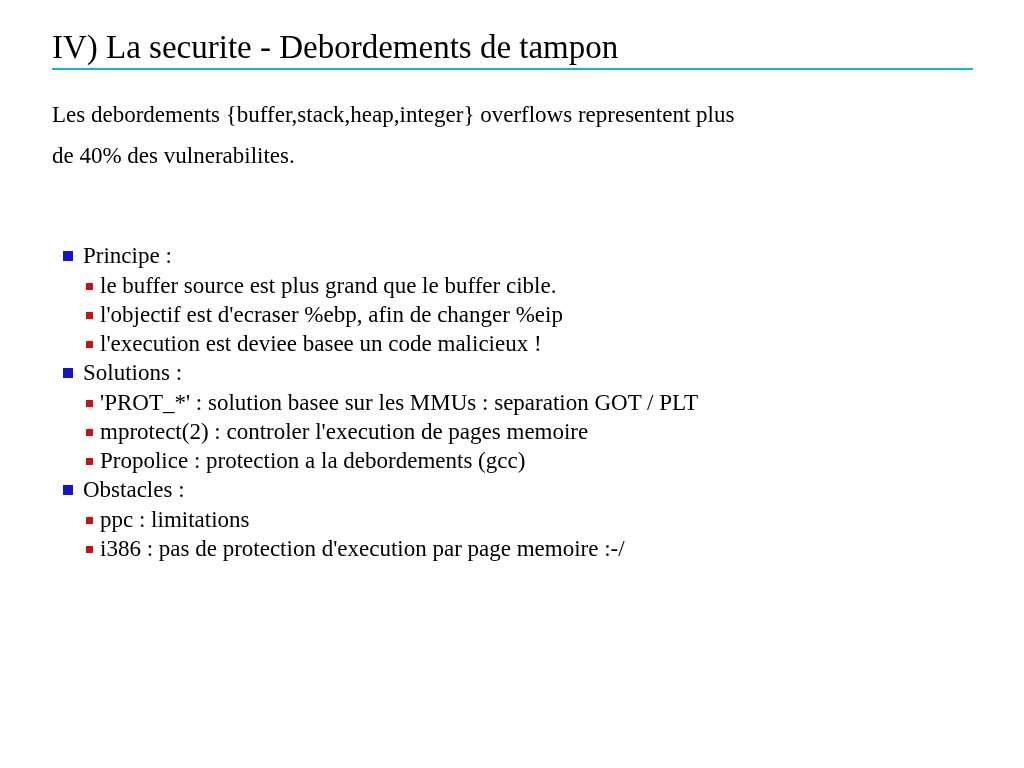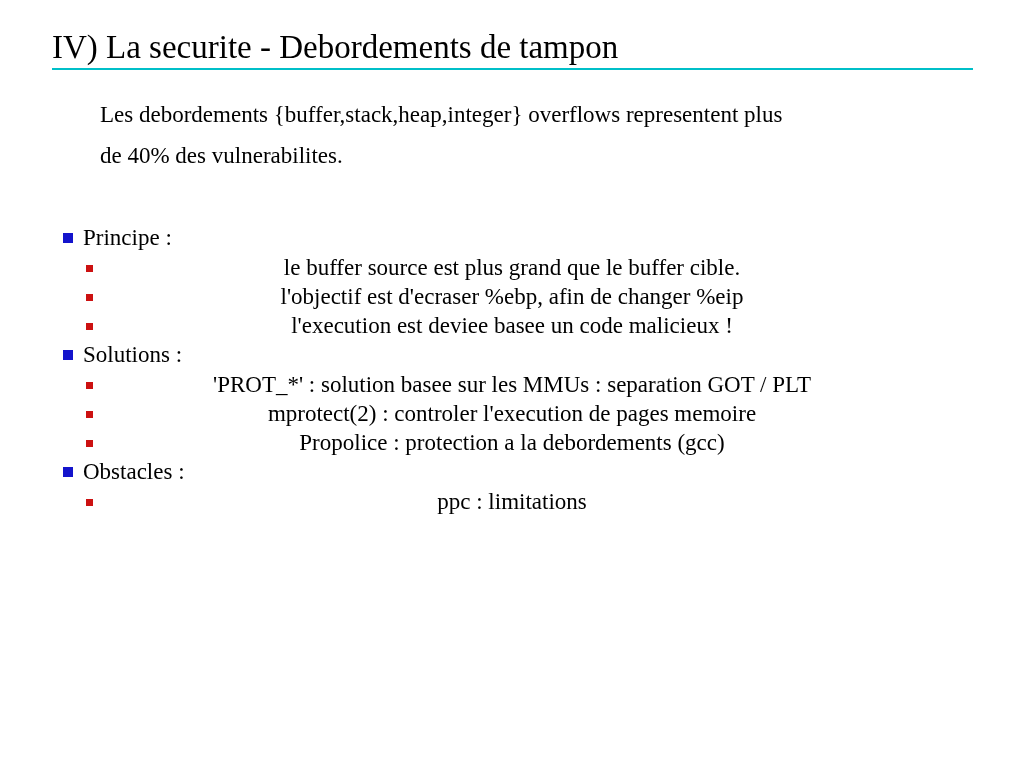--- a/index.html
+++ b/index.html
@@ -32,46 +32,45 @@
     left: 52px; top: 68px;
     width: 921px; height: 2px;
     background: var(--accent);
   }
   .intro {
     position: absolute;
     left: 52px; top: 94px;
     font-size: 23px;
     line-height: 41px;
     white-space: nowrap;
-    margin-left: 48px;
   }
   .sections {
     position: absolute;
-    left: 0; top: 223px;
+    left: 0; top: 241px;
     width: 1024px;
     font-size: 23px;
   }
   .sec + .sec { }
   .hline {
     position: relative;
     padding-left: 83px;
     line-height: 30px;
     white-space: nowrap;
   }
   .hline .b1 {
     position: absolute;
     left: 63px; top: 10px;
     width: 10px; height: 10px;
     background: var(--bullet1);
   }
   .iline {
     position: relative;
+    padding-left: 100px;
     line-height: 29px;
     white-space: nowrap;
-    text-align: center;
   }
   .iline .b2 {
     position: absolute;
     left: 86px; top: 12px;
     width: 7px; height: 7px;
     background: var(--bullet2);
   }
 </style>
 </head>
 <body>
@@ -132,16 +131,20 @@
 
     <section class="sec">
       <div class="hline">
         <span class="b1"></span>
         <span>Obstacles :</span>
       </div>
       <div class="iline">
         <span class="b2"></span>
         <span>ppc : limitations</span>
       </div>
+      <div class="iline">
+        <span class="b2"></span>
+        <span>i386 : pas de protection d'execution par page memoire :-/</span>
+      </div>
     </section>
 
   </div>
 </div>
 
 </body></html>

